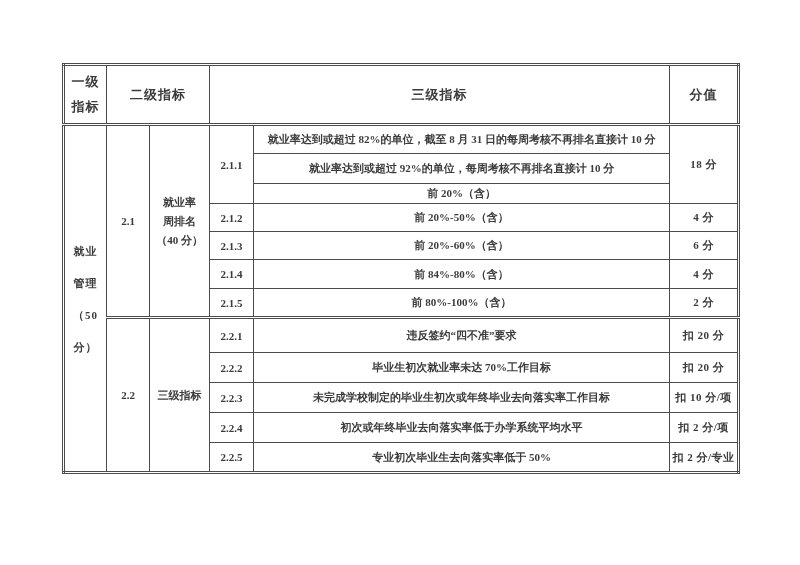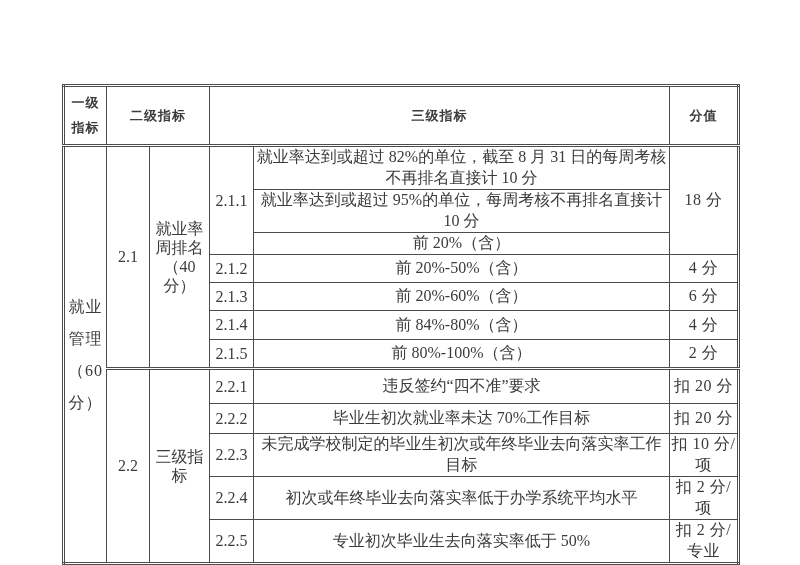--- a/index.html
+++ b/index.html
@@ -12,31 +12,31 @@
   .page {
     position: relative;
     width: 800px;
     height: 565px;
     background: #ffffff;
     overflow: hidden;
   }
   table.indicator-table {
     position: absolute;
     left: 62px;
-    top: 84px;
+    top: 63px;
     border-collapse: collapse;
     table-layout: fixed;
     width: 675px;
     border: 3px double #4c4c4c;
   }
   .indicator-table th,
   .indicator-table td {
     border: 1px solid #4c4c4c;
-    font-size: 16px;
-    font-weight: normal;
+    font-size: 11px;
+    font-weight: bold;
     text-align: center;
     vertical-align: middle;
     padding: 0;
     overflow: hidden;
   }
   .indicator-table thead th {
     border-bottom: 3px double #4c4c4c;
     font-size: 13px;
     font-weight: bold;
     letter-spacing: 1px;
@@ -80,32 +80,32 @@
 指标</th>
         <th colspan="2">二级指标</th>
         <th colspan="2">三级指标</th>
         <th>分值</th>
       </tr>
     </thead>
     <tbody>
       <tr style="height:29px">
         <td rowspan="12" class="group-cell pre">就业
 管理
-（60
+（50
 分）</td>
         <td rowspan="7" class="code-cell">2.1</td>
         <td rowspan="7" class="section-name-cell pre">就业率
 周排名
 （40 分）</td>
         <td rowspan="3" class="code-cell">2.1.1</td>
         <td class="criterion-cell">就业率达到或超过 82%的单位，截至 8 月 31 日的每周考核不再排名直接计 10 分</td>
         <td rowspan="3" class="score-cell">18 分</td>
       </tr>
       <tr style="height:30px">
-        <td class="criterion-cell">就业率达到或超过 95%的单位，每周考核不再排名直接计 10 分</td>
+        <td class="criterion-cell">就业率达到或超过 92%的单位，每周考核不再排名直接计 10 分</td>
       </tr>
       <tr style="height:20px">
         <td class="criterion-cell">前 20%（含）</td>
       </tr>
       <tr style="height:28px">
         <td class="code-cell">2.1.2</td>
         <td class="criterion-cell">前 20%-50%（含）</td>
         <td class="score-cell">4 分</td>
       </tr>
       <tr style="height:28px">

